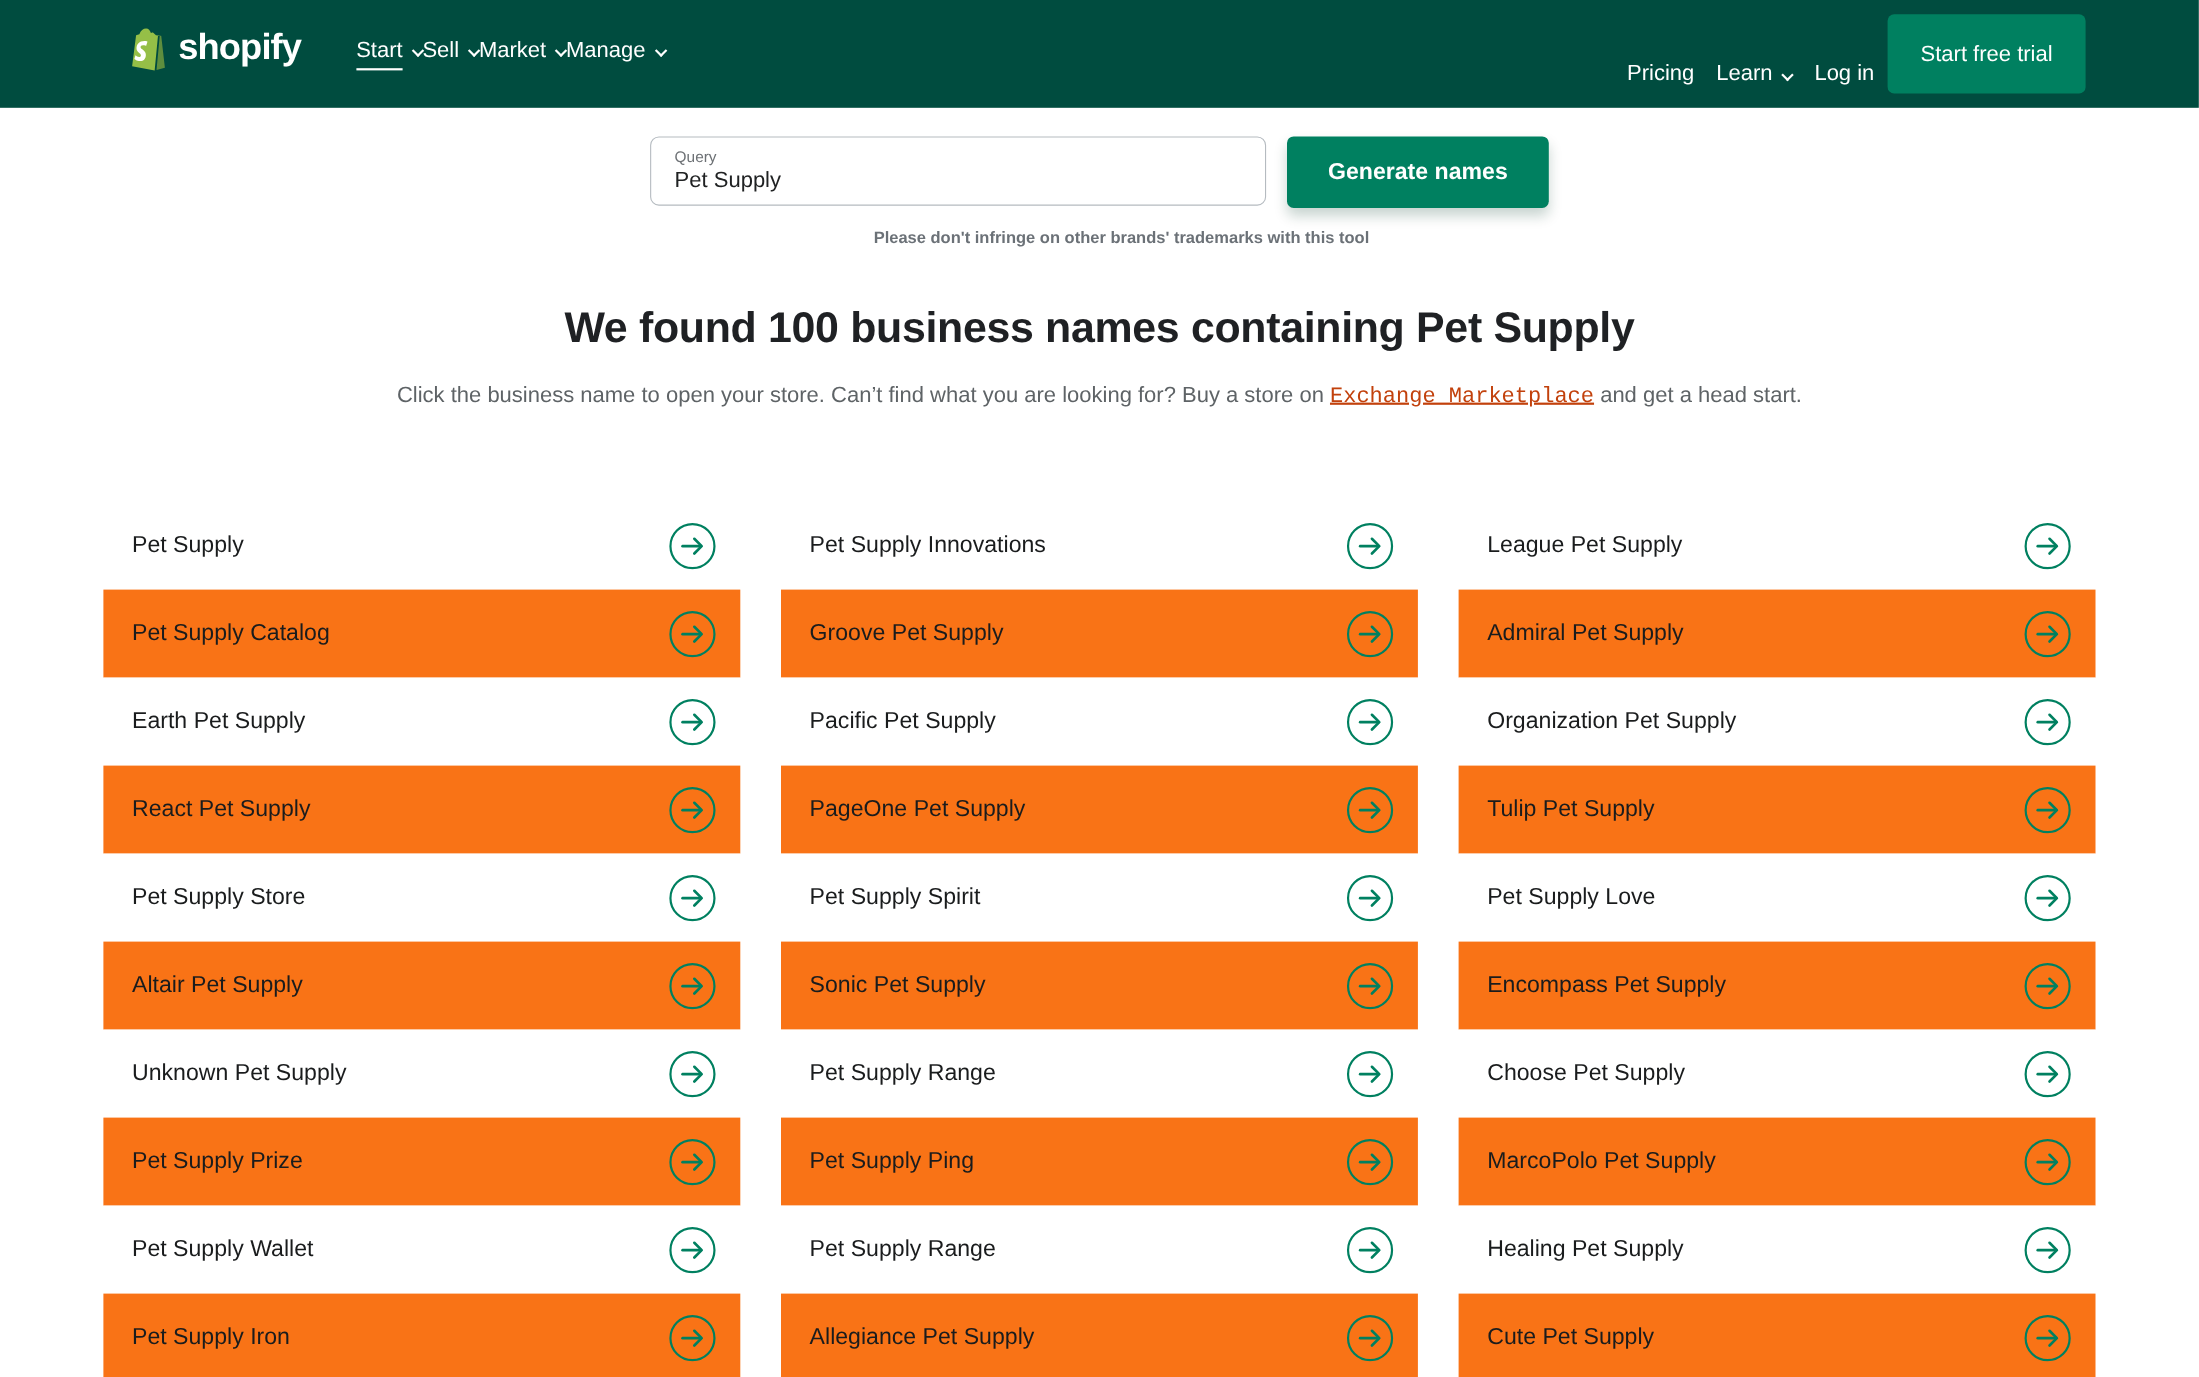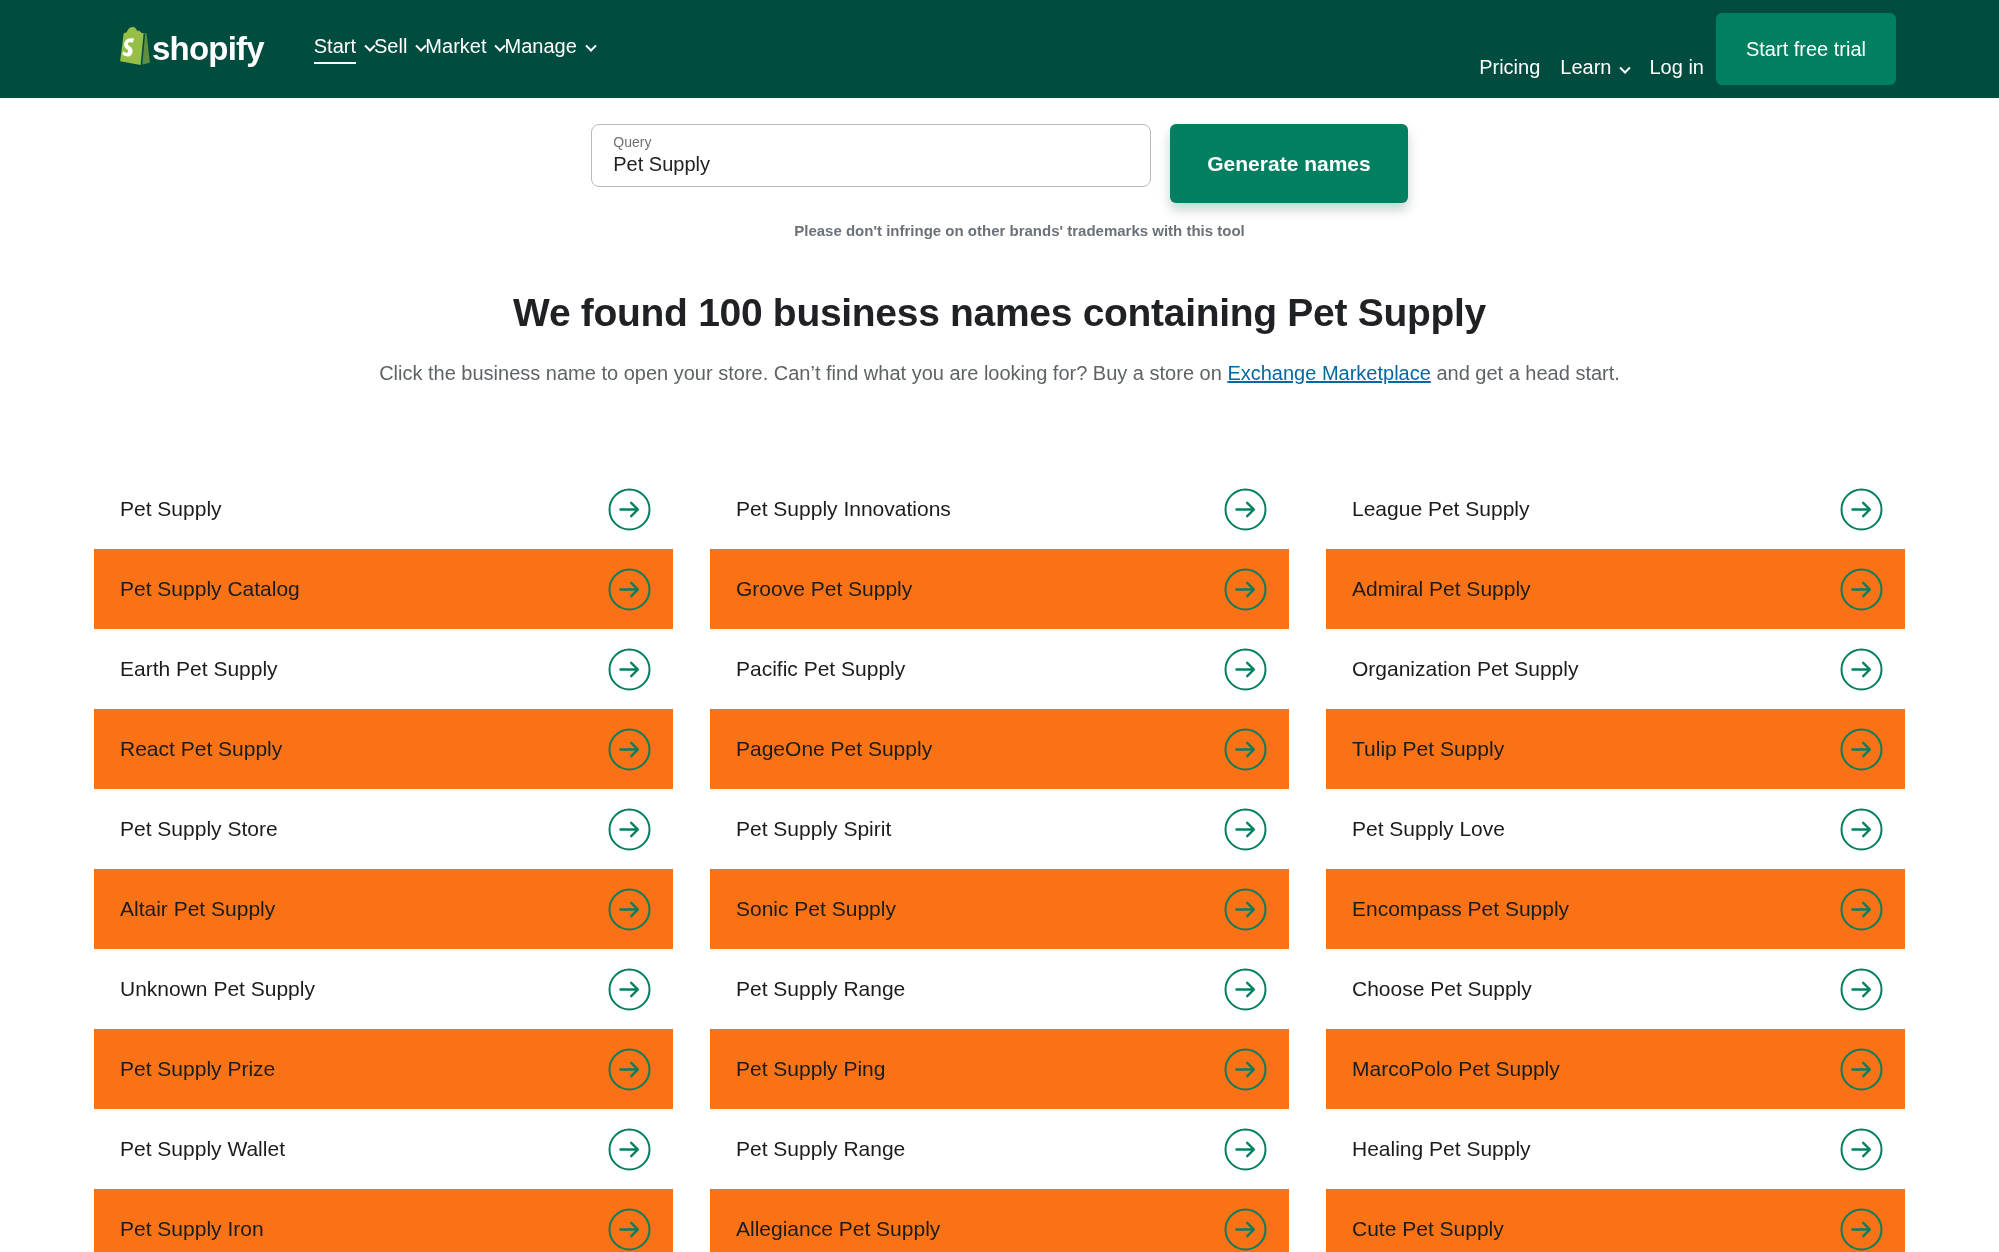--- a/index.html
+++ b/index.html
@@ -10,21 +10,21 @@
     font-family: "Liberation Sans", sans-serif;
     color: #202223;
   }
 
   
   .site-header {
     height: 98px; background: #004c3f;
     display: flex; align-items: center;
     padding: 0 103px 0 112px;
   }
-  .logo { display: flex; align-items: center; cursor: pointer; }
+  .logo { display: flex; align-items: flex-start; gap: 10px; cursor: pointer; }
   .wordmark { color: #fff; font-size: 33px; font-weight: 700; letter-spacing: -0.8px; }
   .main-nav { display: flex; align-items: center; margin-left: 50px; }
   .nav-item {
     color: #fff; font-size: 20px; text-decoration: none;
     display: flex; align-items: center; gap: 10px; cursor: pointer; white-space: nowrap;
   }
   .nav-item .nav-label { padding-bottom: 4px; border-bottom: 2px solid transparent; }
   .nav-item.active .nav-label { border-bottom-color: #fff; }
   .chev {
     width: 8px; height: 8px; flex: 0 0 auto;
@@ -48,40 +48,40 @@
     width: 560px; height: 63px; background: #fff;
     border: 1px solid #b5bbc0; border-radius: 8px;
     padding: 9px 21px 0;
   }
   .query-label { display: block; font-size: 14px; color: #6d7175; }
   .query-input {
     display: block; width: 100%; border: none; outline: none; padding: 0;
     margin-top: 3px; font-family: inherit; font-size: 20px; color: #202223;
   }
   .generate-btn {
-    height: 79px; padding: 0 37px; border: none; border-radius: 6px;
+    height: 65px; padding: 0 37px; border: none; border-radius: 6px;
     background: #008060; color: #fff; cursor: pointer;
     font-family: inherit; font-size: 21px; font-weight: 700;
     box-shadow: 0 7px 12px rgba(0, 60, 40, 0.22);
   }
   .disclaimer {
     margin-top: 19px; text-align: center;
     font-size: 15px; font-weight: 700; color: #6b7177; padding-left: 40px;
   }
 
   
   .results-title {
     margin: 52px 0 0; text-align: center;
     font-size: 39px; font-weight: 600; color: #1f2124; letter-spacing: -0.3px;
   }
   .results-subtitle {
     margin-top: 27px; text-align: center;
     font-size: 20px; color: #5e6366;
   }
-  .marketplace-link { color: #0369a1; text-decoration: underline; cursor: pointer; }
+  .marketplace-link { color: #c2410c; text-decoration: underline; cursor: pointer; font-family: Liberation Mono, monospace; }
 
   .results-grid {
     display: grid; grid-template-columns: repeat(3, 1fr); column-gap: 37px;
     margin: 84px 94px 0;
   }
   .results-col { display: flex; flex-direction: column; }
   .name-row {
     height: 80px; display: flex; align-items: center; justify-content: space-between;
     padding: 0 22px 0 26px; text-decoration: none; cursor: pointer; background: #fff;
   }

